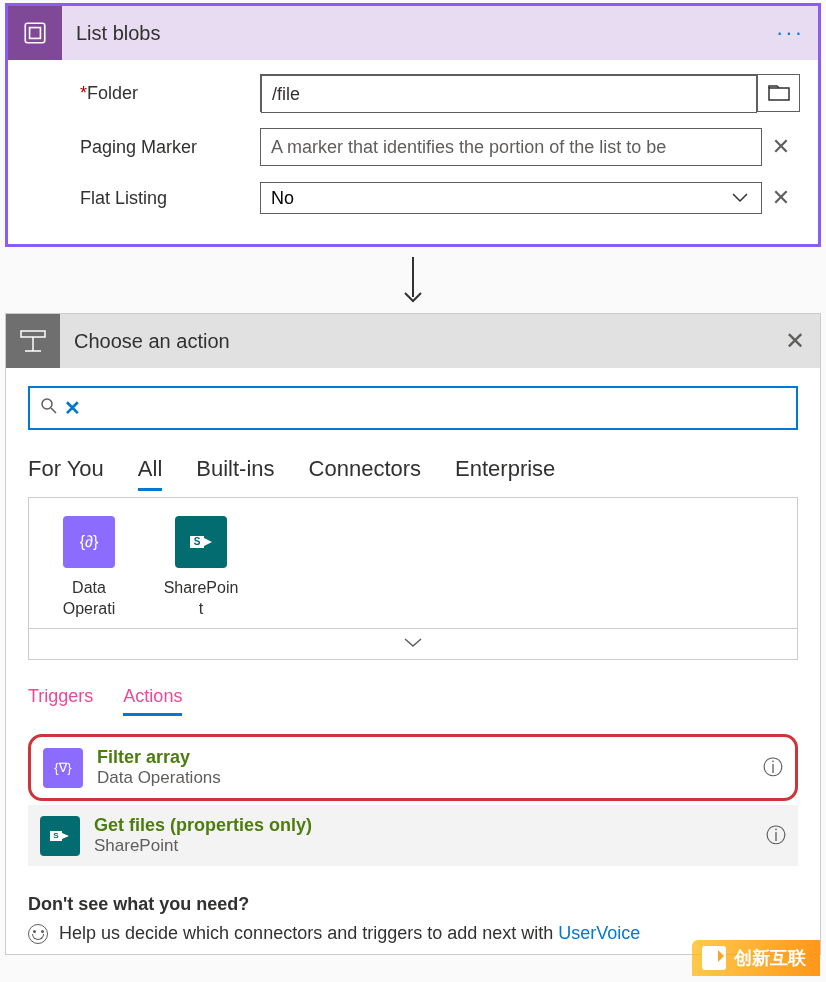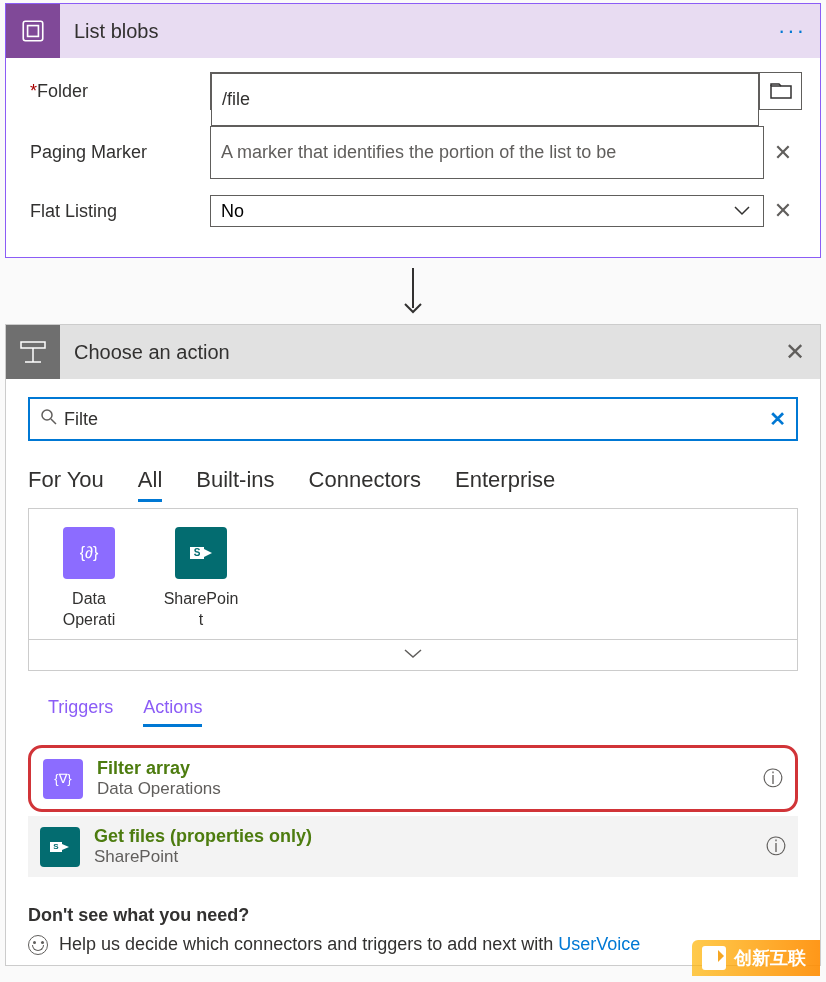--- a/index.html
+++ b/index.html
@@ -1,30 +1,30 @@
 <!DOCTYPE html>
 <html><head>
 <meta charset="utf-8">
 <style>
 * { box-sizing: border-box; margin: 0; padding: 0; font-family: "Segoe UI", Arial, sans-serif; }
 body { background: #FAFAFA; width: 826px; height: 982px; overflow: hidden; position: relative; }
 
 
-.card { border: 1px solid #8b5cf6; background: #FFF; margin: 3px 5px 0 5px; }
+.card { border: 3px solid #8b5cf6; background: #FFF; margin: 3px 5px 0 5px; }
 .card-hdr { display: flex; align-items: center; background: #E8DCF2; padding: 0; height: 54px; }
 .card-hdr .icon-box { width: 54px; height: 54px; background: #804998; display: flex; align-items: center; justify-content: center; }
 .card-hdr .title { flex: 1; font-size: 20px; color: #323130; padding-left: 14px; }
 .card-hdr .dots { color: #0078D4; font-size: 22px; padding-right: 14px; letter-spacing: 2px; cursor: pointer; }
 
 .card-body { padding: 14px 18px 14px 24px; }
 .form-row { display: flex; align-items: center; margin-bottom: 16px; }
-.form-row .label { width: 180px; font-size: 18px; color: #323130; }
+.form-row .label { width: 180px; font-size: 18px; color: #323130; margin-left: 48px; }
 .form-row .label .req { color: #A80000; }
 .form-row .field-wrap { flex: 1; display: flex; align-items: center; }
-.form-row input[type="text"] { flex: 1; height: 53px; border: 1px solid #605E5C; font-size: 18px; padding: 0 10px; color: #323130; }
+.form-row input[type="text"] { flex: 1; height: 38px; border: 1px solid #605E5C; font-size: 18px; padding: 0 10px; color: #323130; }
 .form-row input::placeholder { color: #605E5C; }
 .folder-field { display: flex; flex: 1; border: 1px solid #605E5C; height: 38px; }
 .folder-field input { border: none; flex: 1; font-size: 18px; padding: 0 10px; }
 .folder-field .picker { width: 42px; border-left: 1px solid #605E5C; display: flex; align-items: center; justify-content: center; cursor: pointer; }
 .select-field { display: flex; flex: 1; border: 1px solid #605E5C; height: 32px; align-items: center; }
 .select-field .val { flex: 1; padding: 0 10px; font-size: 18px; }
 .select-field .chev { width: 42px; display: flex; align-items: center; justify-content: center; cursor: pointer; }
 .clear-btn { width: 38px; text-align: center; font-size: 22px; color: #605E5C; cursor: pointer; }
 
 .connected { font-size: 18px; color: #605E5C; margin-top: 6px; }
@@ -53,21 +53,21 @@
 
 .connector-panel { border: 1px solid #CCC; margin-top: 6px; }
 .connector-grid { display: flex; gap: 32px; padding: 18px 20px 8px 20px; }
 .connector-item { width: 80px; text-align: center; cursor: pointer; }
 .connector-item .cicon { width: 52px; height: 52px; margin: 0 auto 10px; border-radius: 4px; display: flex; align-items: center; justify-content: center; }
 .cicon.purple { background: #8C6CFF; }
 .cicon.teal { background: #036C70; }
 .connector-item .clabel { font-size: 16px; color: #323130; line-height: 1.3; height: 42px; overflow: hidden; }
 .chev-row { border-top: 1px solid #CCC; text-align: center; padding: 6px 0; cursor: pointer; }
 
-.ta-tabs { display: flex; gap: 30px; margin-top: 26px; font-size: 18px; color: #8b5cf6; margin-left: 20px; }
+.ta-tabs { display: flex; gap: 30px; margin-top: 26px; font-size: 18px; color: #ec4899; }
 .ta-tabs .tab { padding-bottom: 6px; cursor: pointer; }
 .ta-tabs .active { border-bottom: 3px solid #0078D4; font-weight: 400; }
 
 .action-list { margin-top: 18px; }
 .action-item { display: flex; align-items: center; padding: 10px 12px; cursor: pointer; margin-bottom: 4px; }
 .action-item.highlighted { border: 3px solid #D13438; border-radius: 14px; }
 .action-item.plain { background: #F3F3F3; }
 .action-item .aicon { width: 40px; height: 40px; border-radius: 4px; display: flex; align-items: center; justify-content: center; margin-right: 14px; }
 .aicon.purple { background: #8C6CFF; }
 .aicon.teal { background: #036C70; }
@@ -160,21 +160,20 @@
     <div class="close">✕</div>
   </div>
   <div class="card2-body">
     <div class="search-box">
       <span class="mag">
         <svg width="18" height="18" viewBox="0 0 18 18">
             <circle cx="7" cy="7" r="5" fill="none" stroke="#605E5C" stroke-width="1.5"></circle>
             <line x1="11" y1="11" x2="16" y2="16" stroke="#605E5C" stroke-width="1.5"></line>
           </svg>
       </span>
-      <input type="text" value="Filte" style="">
       <span class="clear-x">✕</span>
     </div>
 
     <div class="category-tabs">
       <div class="tab">For You</div>
       <div class="tab active">All</div>
       <div class="tab">Built-ins</div>
       <div class="tab">Connectors</div>
       <div class="tab">Enterprise</div>
     </div>

